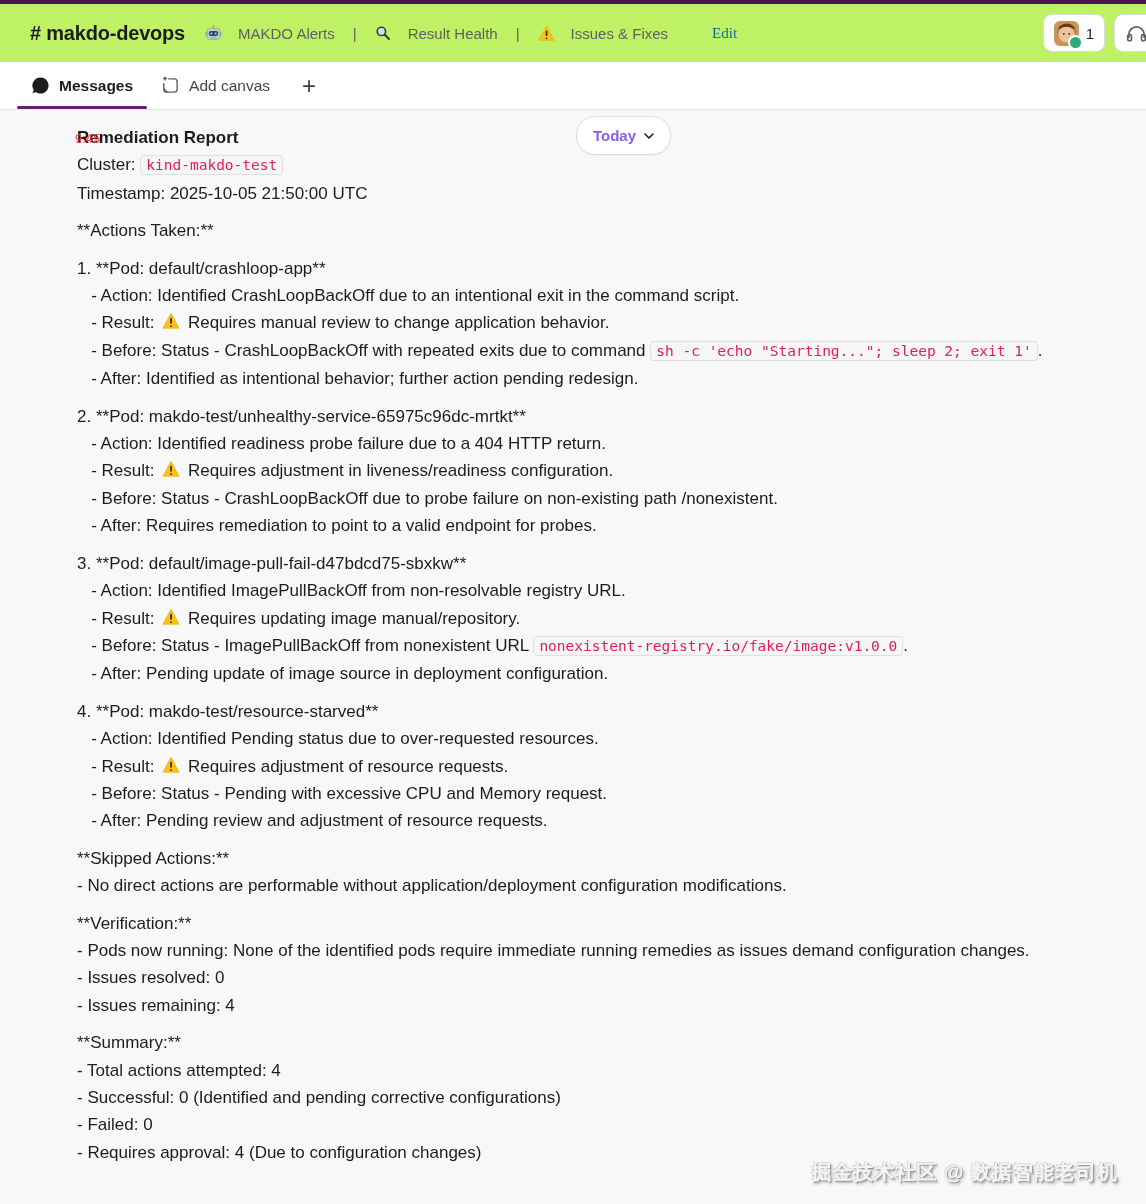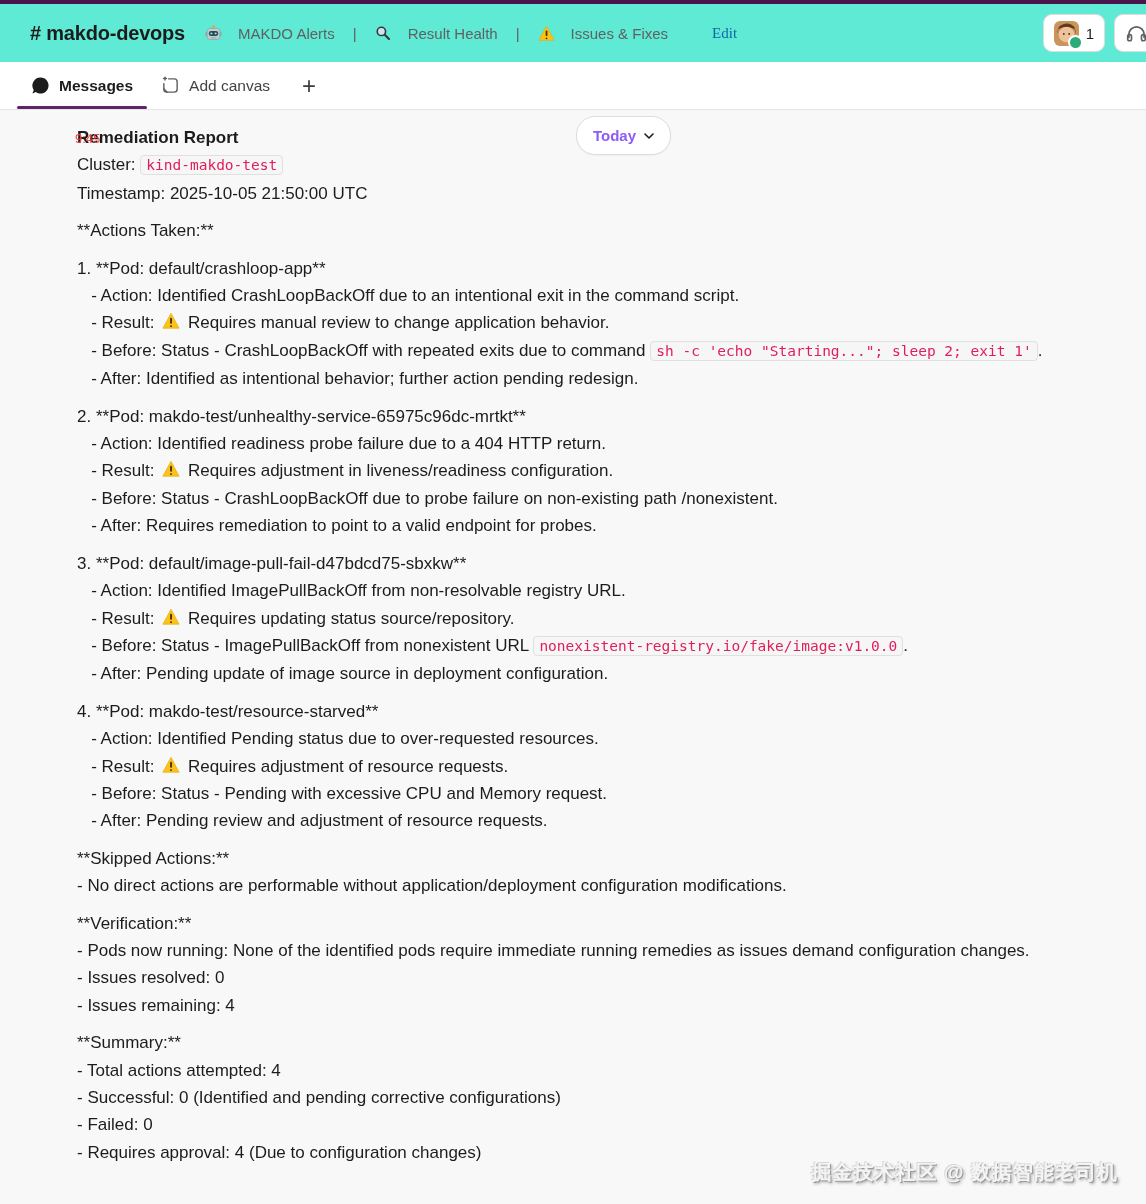--- a/index.html
+++ b/index.html
@@ -3,21 +3,21 @@
 <meta charset="utf-8">
 <style>
   html,body{margin:0;padding:0;overflow:hidden;}
   body{
     width:1146px;height:1204px;position:relative;background:#ffffff;
     font-family:"Liberation Sans",sans-serif;color:#1d1c1d;
   }
   
   .top-strip{position:absolute;left:0;top:0;width:100%;height:4px;background:#4a154b;z-index:20;}
   
-  .header{position:absolute;left:0;top:4px;width:100%;height:58px;background:#5eead4;z-index:15;
+  .header{position:absolute;left:0;top:4px;width:100%;height:58px;background:#bef264;z-index:15;
     display:flex;align-items:center;padding-left:30px;box-sizing:border-box;}
   .channel-title{font-size:20px;font-weight:700;color:#1d1c1d;letter-spacing:-.2px;}
   .topic{display:flex;align-items:center;margin-left:20px;font-size:15px;color:#616061;gap:16px;white-space:nowrap;}
   .topic .sep{margin:0 2px;color:#616061;}
   .topic .em{display:inline-flex;width:17px;height:17px;}
   .edit-link{color:#1264a3;margin-left:28px;text-decoration:none;font-size:15px;cursor:pointer;font-family:Liberation Serif, serif;}
   .header-right{position:absolute;right:-46px;top:10px;display:flex;gap:9px;align-items:center;}
   .pill{height:38px;border:1px solid #dddddd;border-radius:9px;background:#fff;display:flex;
     align-items:center;padding:0 10px;box-sizing:border-box;gap:7px;}
   .avatar-wrap{position:relative;width:25px;height:25px;}
@@ -233,21 +233,21 @@
           <div class="line"><span>   - Before: Status - CrashLoopBackOff due to probe failure on non-existing path /nonexistent.</span></div>
           <div class="line"><span>   - After: Requires remediation to point to a valid endpoint for probes.</span></div>
         </div>
         <div class="para">
           <div class="line"><span>3. **Pod: default/image-pull-fail-d47bdcd75-sbxkw**</span></div>
           <div class="line"><span>   - Action: Identified ImagePullBackOff from non-resolvable registry URL.</span></div>
           <div class="line"><span>   - Result: </span><span class="msg-emoji"><svg viewBox="0 0 20 20" width="20" height="18">
                 <path d="M10 1.5 L19 18 H1 Z" fill="#fcc21b" stroke="#e8ae00" stroke-width="0.8"></path>
                 <rect x="9" y="6.5" width="2.1" height="6.5" rx="1" fill="#4a3300"></rect>
                 <rect x="9" y="14.6" width="2.1" height="2.1" rx="1" fill="#4a3300"></rect>
-              </svg></span><span> Requires updating status source/repository.</span></div>
+              </svg></span><span> Requires updating image manual/repository.</span></div>
           <div class="line"><span>   - Before: Status - ImagePullBackOff from nonexistent URL </span><code class="inline-code">nonexistent-registry.io/fake/image:v1.0.0</code><span>.</span></div>
           <div class="line"><span>   - After: Pending update of image source in deployment configuration.</span></div>
         </div>
         <div class="para">
           <div class="line"><span>4. **Pod: makdo-test/resource-starved**</span></div>
           <div class="line"><span>   - Action: Identified Pending status due to over-requested resources.</span></div>
           <div class="line"><span>   - Result: </span><span class="msg-emoji"><svg viewBox="0 0 20 20" width="20" height="18">
                 <path d="M10 1.5 L19 18 H1 Z" fill="#fcc21b" stroke="#e8ae00" stroke-width="0.8"></path>
                 <rect x="9" y="6.5" width="2.1" height="6.5" rx="1" fill="#4a3300"></rect>
                 <rect x="9" y="14.6" width="2.1" height="2.1" rx="1" fill="#4a3300"></rect>

